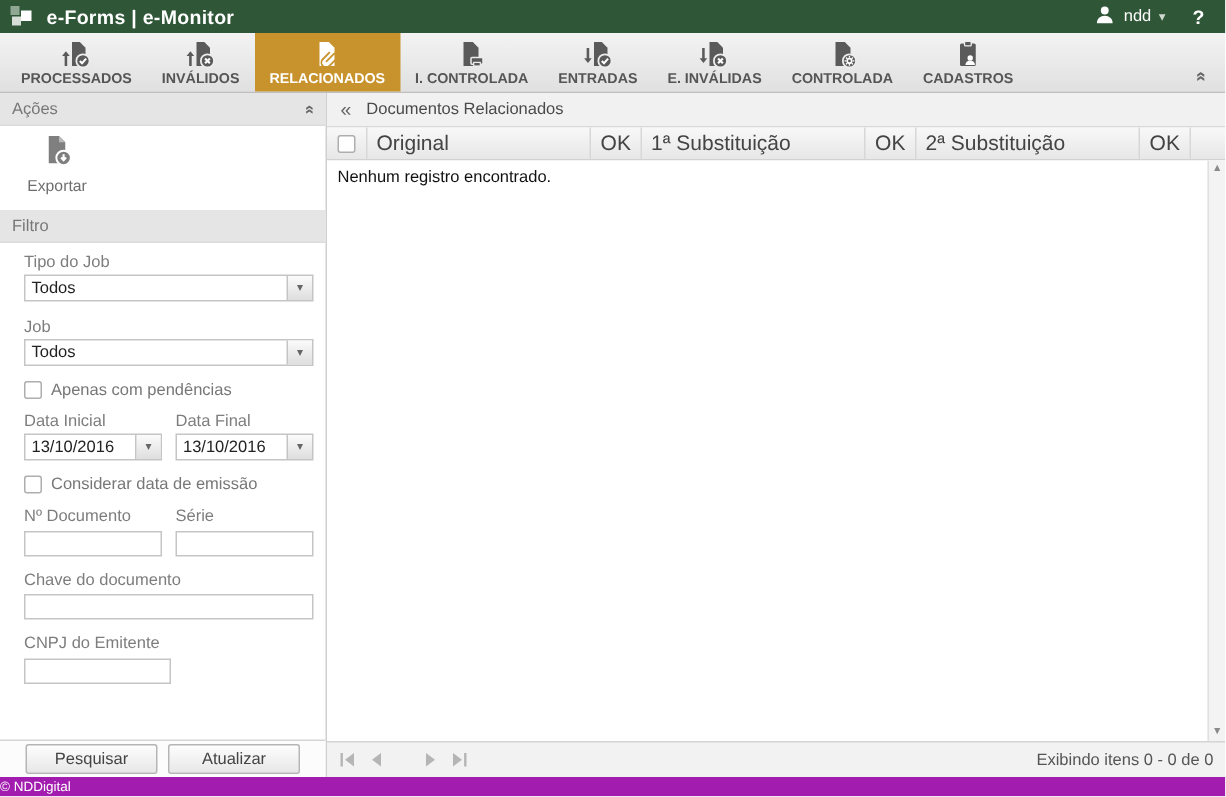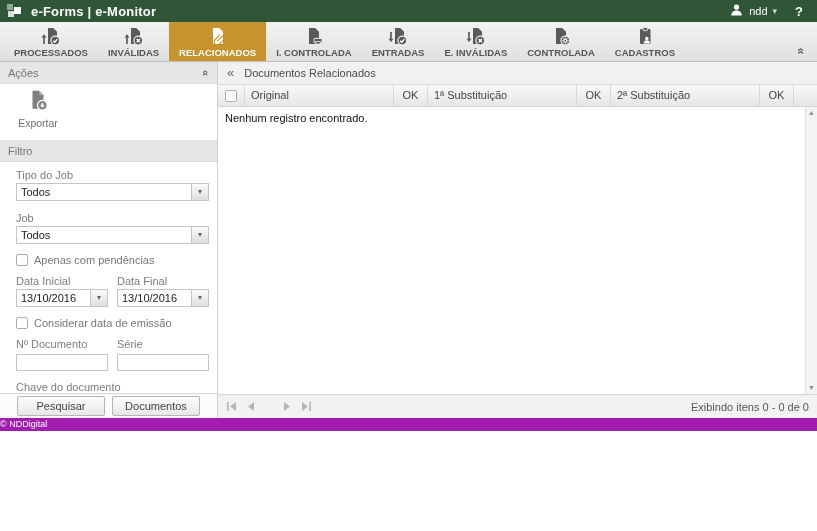--- a/index.html
+++ b/index.html
@@ -1,18 +1,18 @@
 <!DOCTYPE html>
 <html><head>
 <meta charset="utf-8">
 <style>
   * { box-sizing: border-box; }
   html,body { margin:0; padding:0; background:#fff; }
   body { width:817px; height:531px; font-family:"Liberation Sans","DejaVu Sans",sans-serif; }
-  .app { width:817px; height:431px; display:flex; flex-direction:column; overflow:hidden; background:#fff; }
+  .app { width:817px; height:531px; display:flex; flex-direction:column; overflow:hidden; background:#fff; }
 
   
   .topbar { height:22px; background:#2e5637; display:flex; align-items:center; flex:0 0 22px; }
   .logo { width:16px; height:16px; position:relative; margin-left:6px; flex:0 0 16px; }
   .logo i { position:absolute; display:block; }
   .logo .sq1 { left:1px; top:1px; width:6px; height:6px; background:#8ea893; }
   .logo .sq2 { left:8px; top:4px; width:7px; height:7px; background:#ffffff; }
   .logo .sq3 { left:2px; top:8px; width:6px; height:6px; background:#d7ded8; }
   .app-title { color:#fff; font-size:13px; font-weight:bold; margin-left:9px; letter-spacing:.2px; }
   .user-area { margin-left:auto; display:flex; align-items:center; gap:5px; color:#fff; font-size:11px; cursor:pointer; }
@@ -52,21 +52,21 @@
   .half { width:98px; }
   .sb-footer { flex:0 0 25px; border-top:1px solid #d6d6d6; background:#fcfcfc; display:flex; align-items:center; justify-content:center; gap:7px; }
   .btn { height:20px; min-width:88px; border:1px solid #b5b5b5; border-radius:2px; background:linear-gradient(#fdfdfd,#e7e7e7); font-size:11px; color:#444; font-family:inherit; cursor:pointer; }
 
   
   .main { flex:1; display:flex; flex-direction:column; min-width:0; }
   .panel-head { height:23px; flex:0 0 23px; background:#f1f1f1; border-bottom:1px solid #d9d9d9; display:flex; align-items:center; }
   .panel-back { color:#666; font-size:13px; margin:0 10px 2px 9px; cursor:pointer; }
   .panel-title { font-size:11px; color:#4a4a4a; }
   .grid-head { height:22px; flex:0 0 22px; background:linear-gradient(#f8f8f8,#e7e7e7); border-bottom:1px solid #d2d2d2; display:flex; }
-  .gh-cell { border-right:1px solid #d7d7d7; font-size:11px; color:#444; line-height:21px; white-space:nowrap; overflow:hidden; }
+  .gh-cell { border-right:1px solid #d7d7d7; font-size:14px; color:#444; line-height:21px; white-space:nowrap; overflow:hidden; }
   .col-check { width:27px; flex:0 0 27px; display:flex; align-items:center; justify-content:center; }
   .col-main { flex:1; padding-left:6px; cursor:pointer; }
   .col-ok { width:34px; flex:0 0 34px; text-align:center; cursor:pointer; }
   .col-end { width:23px; flex:0 0 23px; border-right:none; }
   .grid-body { flex:1; position:relative; background:#fff; min-height:0; }
   .empty-msg { font-size:11px; color:#111; padding:5px 0 0 7px; }
   .vscroll { position:absolute; top:0; right:0; bottom:0; width:12px; background:#f3f3f3; border-left:1px solid #e0e0e0; }
   .vs-arrow { position:absolute; left:0; width:100%; height:12px; text-align:center; font-size:7px; color:#8a8a8a; line-height:12px; cursor:pointer; }
   .vs-up { top:0; } .vs-down { bottom:0; }
 
@@ -116,21 +116,21 @@
           <span class="tb-label">PROCESSADOS</span>
         </div>
         <div class="tb-item">
           <span class="tb-icon"><svg width="20" height="20" viewBox="0 0 20 20">
               <rect x="2.1" y="9.8" width="1.7" height="8.2" fill="#5a5a5a"></rect>
               <path d="M0.4 11.4L2.95 8.2 5.5 11.4z" fill="#5a5a5a"></path>
               <path d="M7 2h5.2L16 5.8V18H7z" fill="#5a5a5a"></path>
               <circle cx="14.3" cy="14.6" r="4.4" fill="#5a5a5a" stroke="#ededed" stroke-width="1.2"></circle>
               <path d="M12.7 13l3.2 3.2M15.9 13l-3.2 3.2" stroke="#ffffff" stroke-width="1.4" fill="none"></path>
             </svg></span>
-          <span class="tb-label">INVÁLIDAS</span>
+          <span class="tb-label">INVÁLIDOS</span>
         </div>
         <div class="tb-item selected">
           <span class="tb-icon"><svg width="20" height="20" viewBox="0 0 20 20">
               <path d="M5 2h6.2L15 5.8V18H5z" fill="#ffffff"></path>
               <path d="M9.3 15.2l4.8-4.8a1.75 1.75 0 0 1 2.5 2.5l-5 5a3.1 3.1 0 0 1-4.4-4.4l4.7-4.7" fill="none" stroke="#c8932c" stroke-width="1.2"></path>
             </svg></span>
           <span class="tb-label">RELACIONADOS</span>
         </div>
         <div class="tb-item">
           <span class="tb-icon"><svg width="20" height="20" viewBox="0 0 20 20">
@@ -258,21 +258,21 @@
 
         <div class="flabel" style="margin-top:10px">Chave do documento</div>
         <input class="tinput" value="" style="">
 
         <div class="flabel" style="margin-top:10px">CNPJ do Emitente</div>
         <input class="tinput half" value="" style="">
       </div>
 
       <div class="sb-footer">
         <button class="btn">Pesquisar</button>
-        <button class="btn">Documentos</button>
+        <button class="btn">Atualizar</button>
       </div>
     </div>
 
     <div class="main">
       <div class="panel-head">
         <span class="panel-back">«</span>
         <span class="panel-title">Documentos Relacionados</span>
       </div>
 
       <div class="grid-head">

